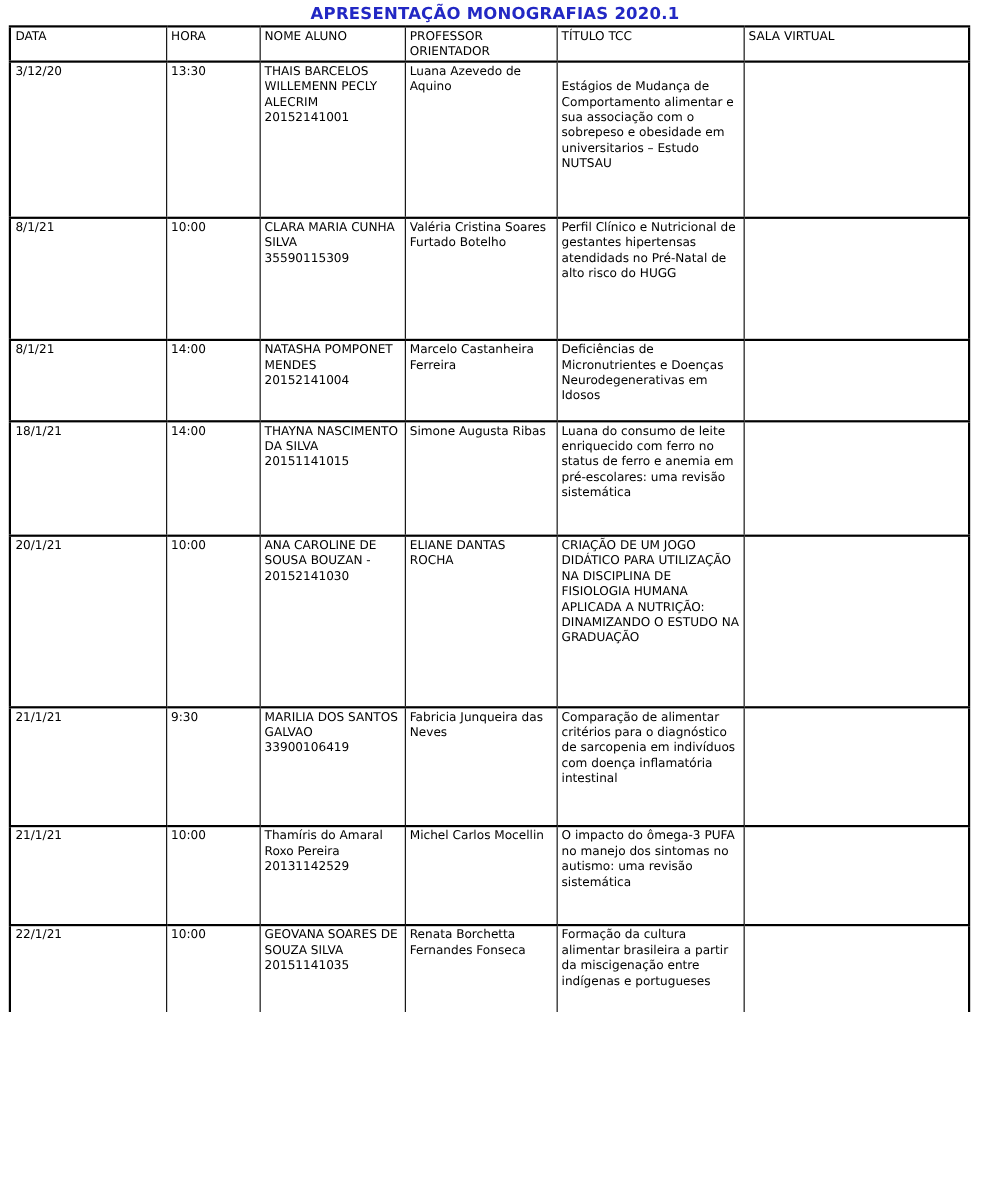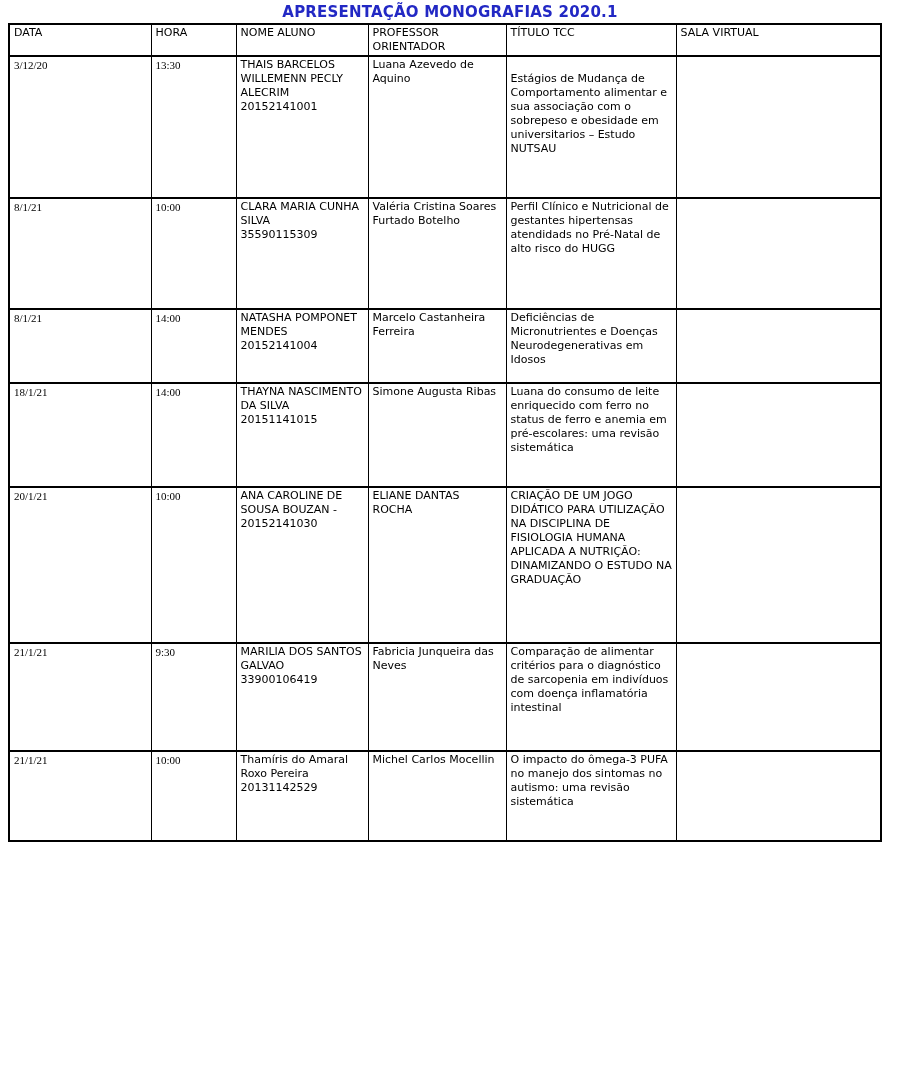--- a/index.html
+++ b/index.html
@@ -42,21 +42,21 @@
     overflow: hidden;
     word-wrap: break-word;
     color: #000;
     font-weight: normal;
     text-align: left;
   }
   table.schedule thead th {
     height: 24px;
   }
   .c-data, .c-hora { text-align: center; }
-  td.c-data, td.c-hora { padding-top: 2px; font-family: Liberation Serif, serif; }
+  td.c-data, td.c-hora { padding-top: 2px; }
 </style>
 </head>
 <body>
 
 <div class="page">
 
   <div class="title" style="color: rgb(34, 40, 196);">APRESENTAÇÃO MONOGRAFIAS 2020.1</div>
 
   <table class="schedule">
     <colgroup>
@@ -135,16 +135,25 @@
       </tr>
       <tr style="height:90px">
         <td class="c-data">21/1/21</td>
         <td class="c-hora">10:00</td>
         <td>Thamíris do Amaral Roxo Pereira
 20131142529</td>
         <td>Michel Carlos Mocellin</td>
         <td>O impacto do ômega-3 PUFA no manejo dos sintomas no autismo: uma revisão sistemática</td>
         <td></td>
       </tr>
+      <tr style="height:95px">
+        <td class="c-data">22/1/21</td>
+        <td class="c-hora">10:00</td>
+        <td>GEOVANA SOARES DE SOUZA SILVA
+20151141035</td>
+        <td>Renata Borchetta Fernandes Fonseca</td>
+        <td>Formação da cultura alimentar brasileira a partir da miscigenação entre indígenas e portugueses</td>
+        <td></td>
+      </tr>
     </tbody>
   </table>
 
 </div>
 
 </body></html>

